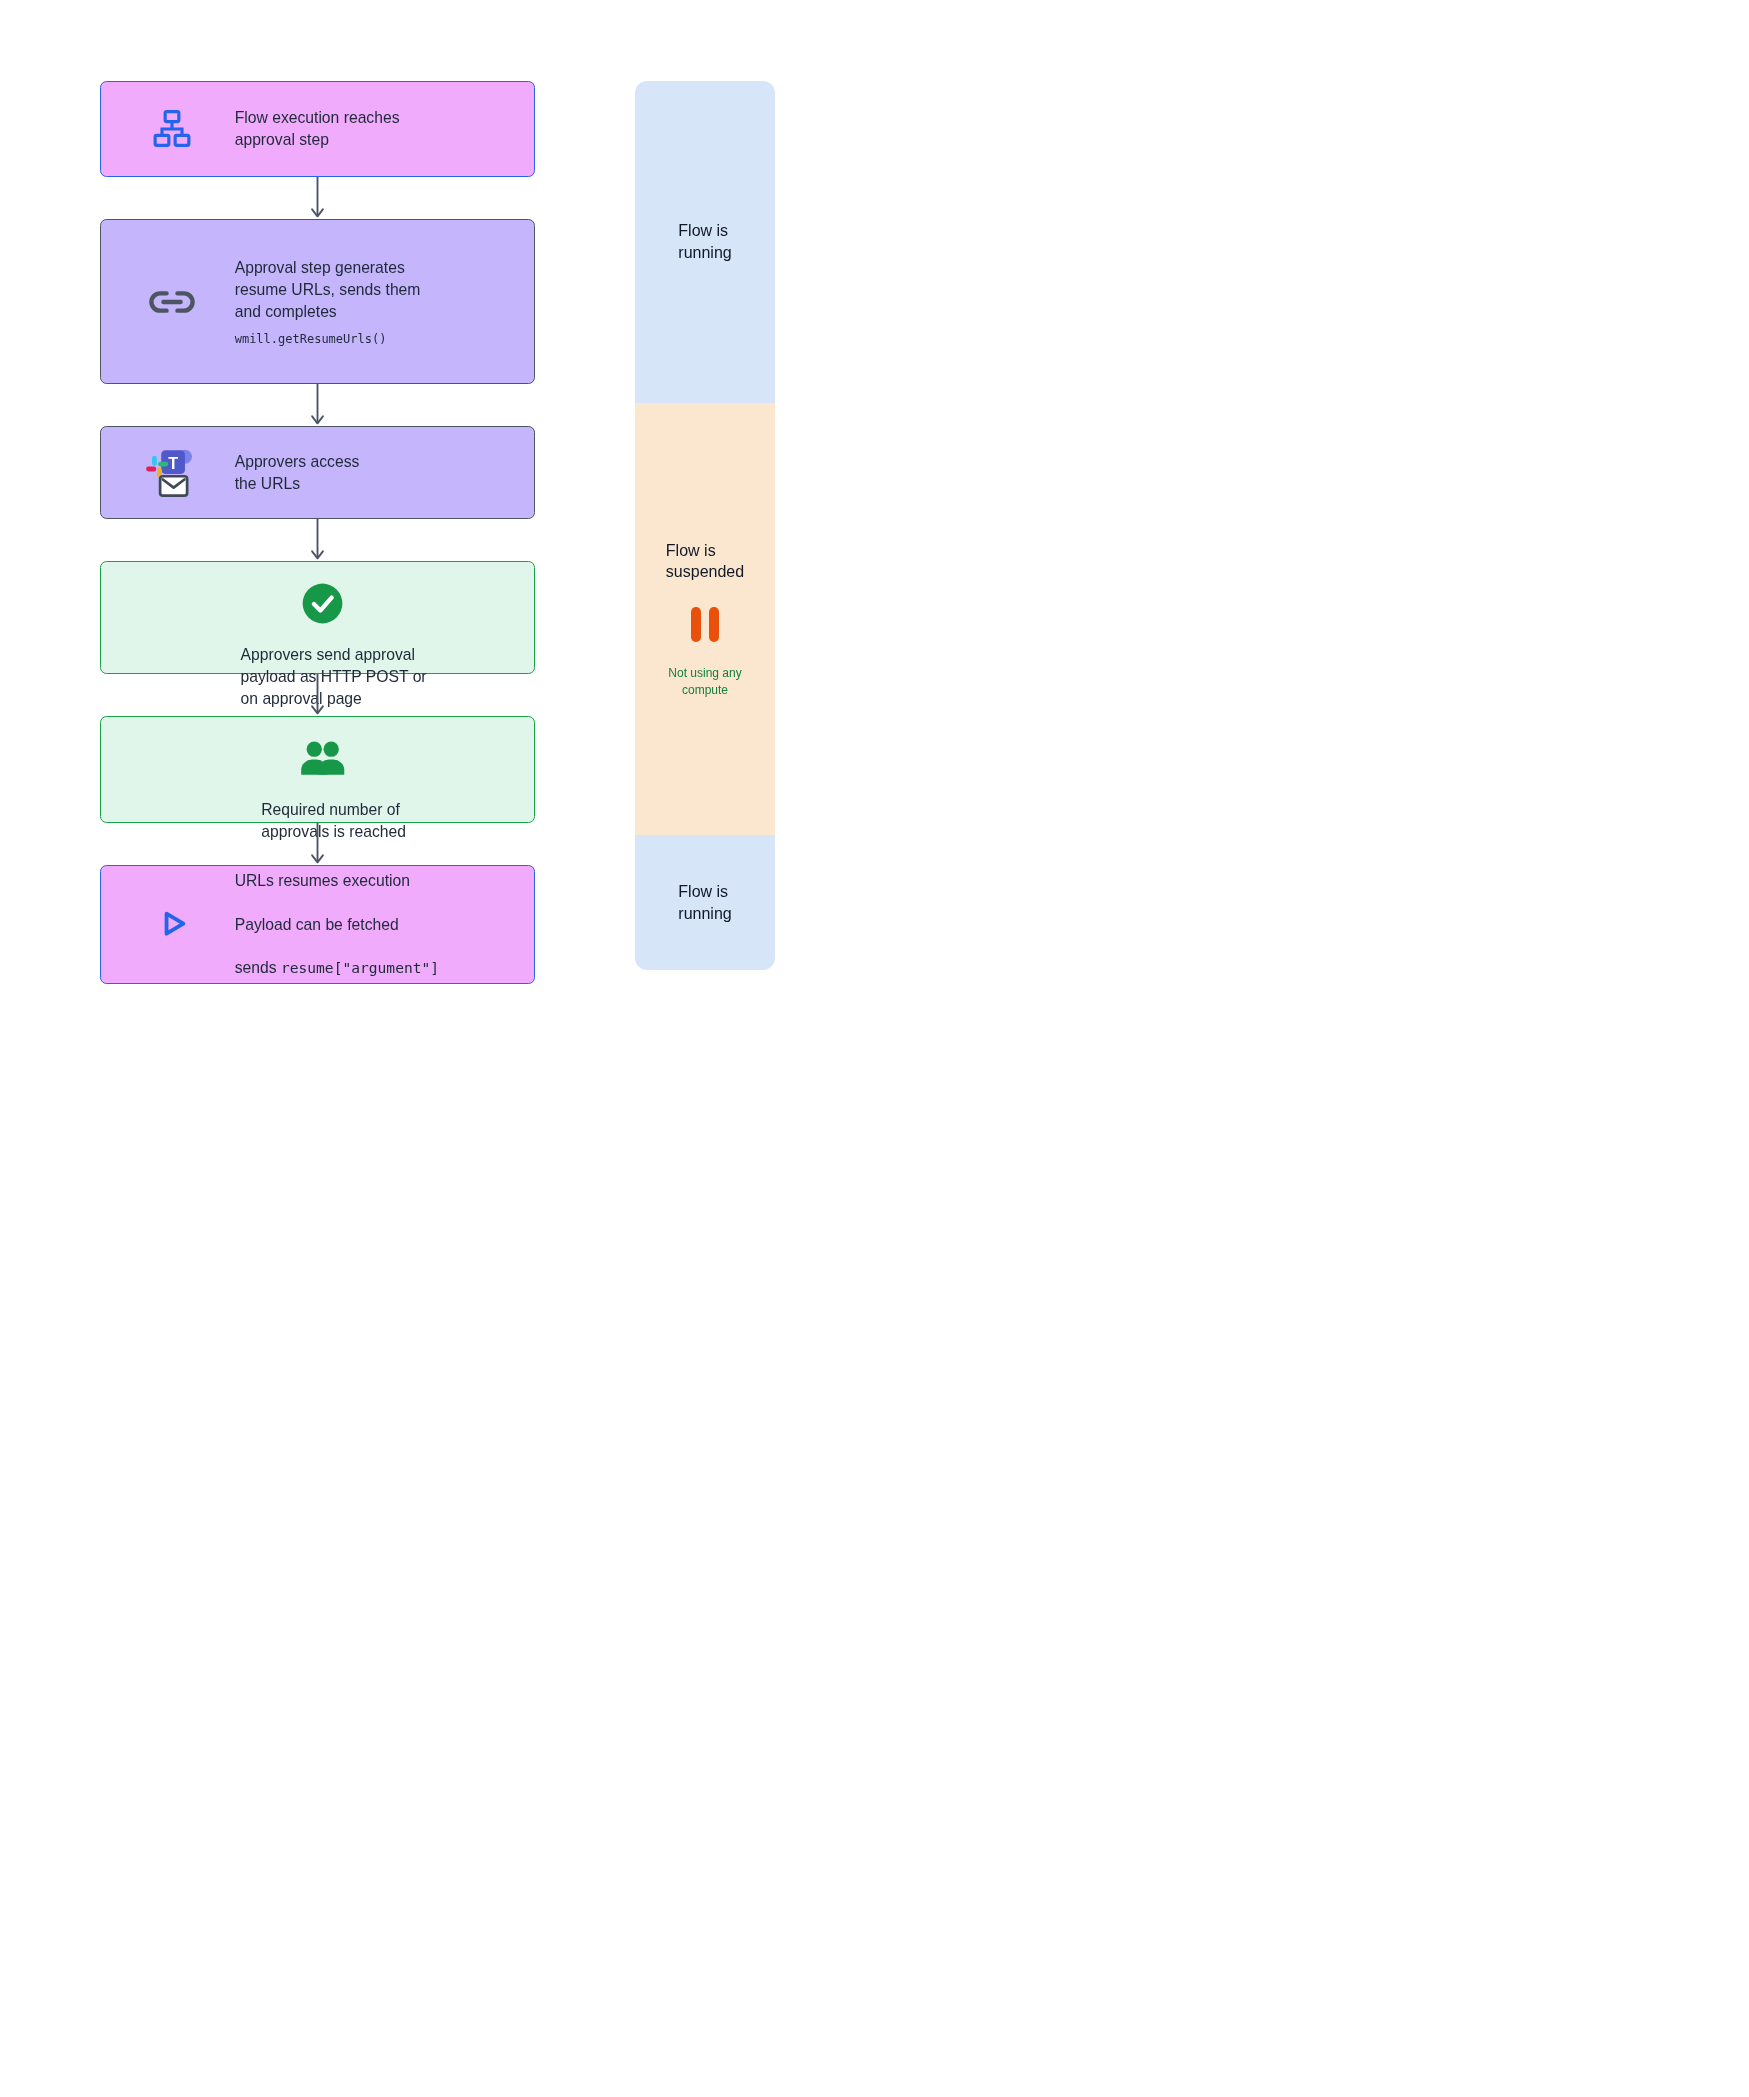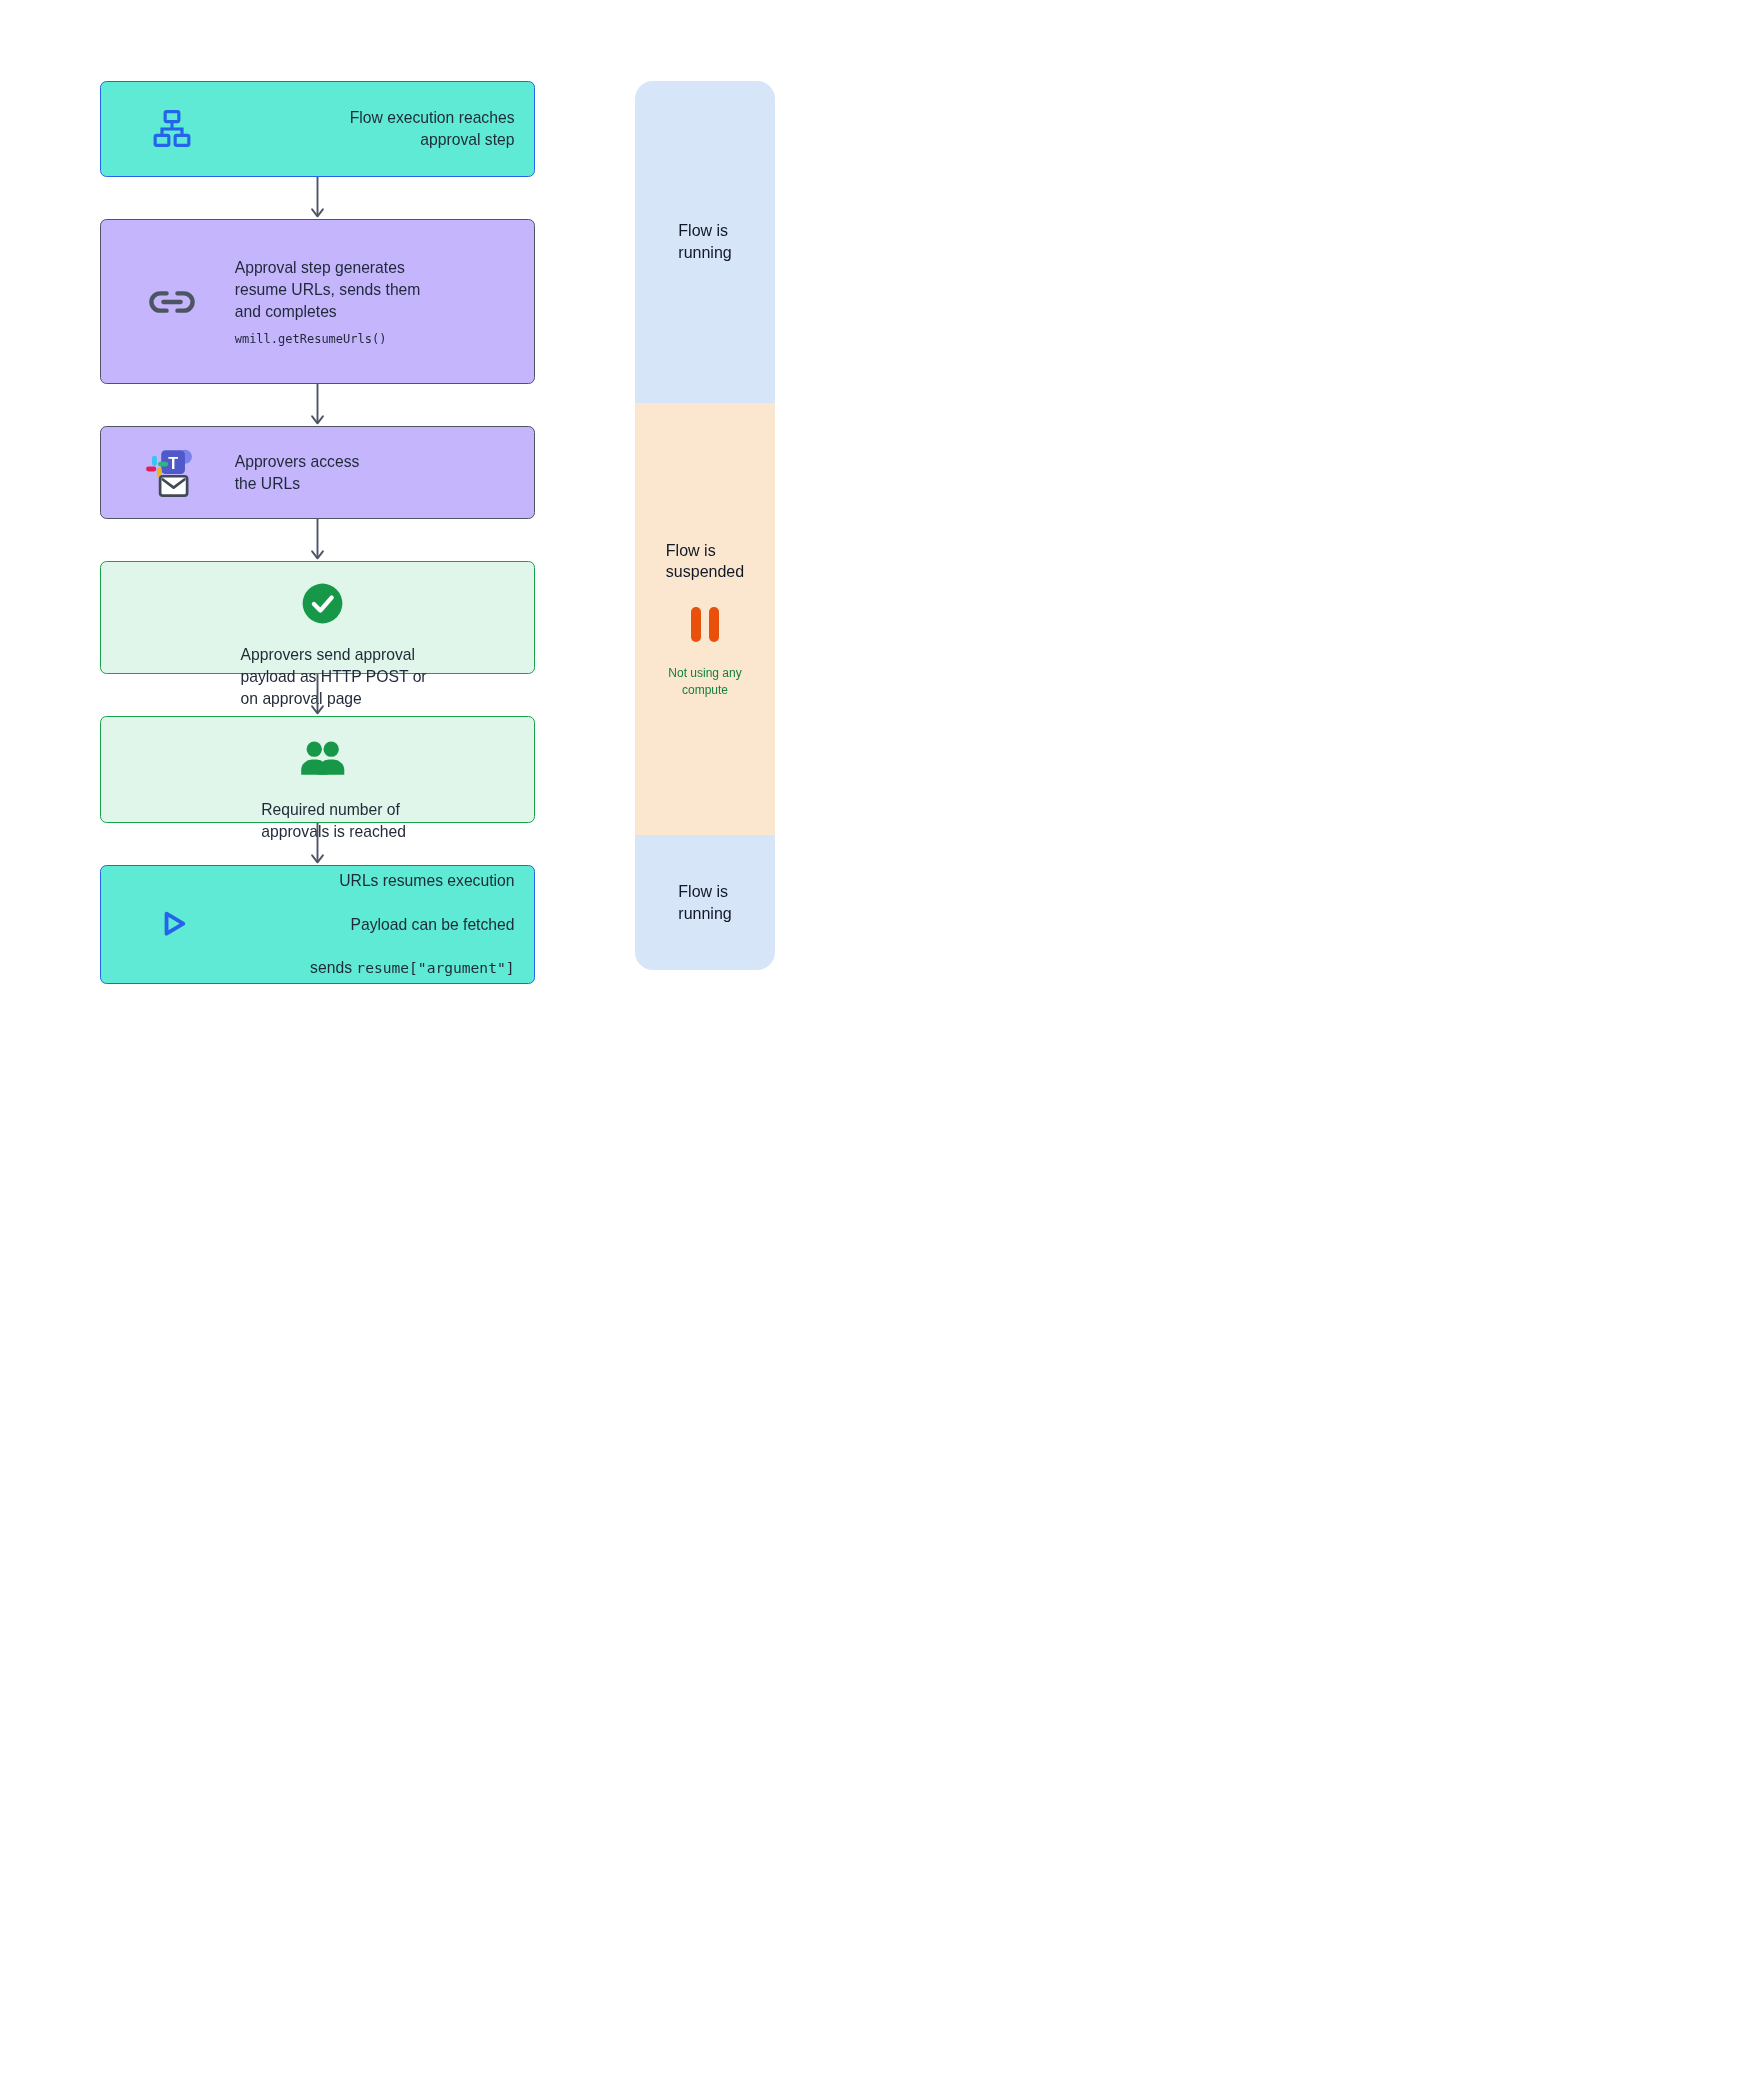--- a/index.html
+++ b/index.html
@@ -12,30 +12,30 @@
   .box{
     box-sizing:border-box;width:435px;display:flex;align-items:center;
     border-radius:6.5px;border:1.6px solid;padding:0 19.5px 0 30px;background:#fff;
   }
   .icon-wrap{flex:0 0 82px;display:flex;justify-content:center;align-items:center;}
   .content{margin-left:21.7px;flex:1;}
   .step-text{font-size:15.7px;line-height:1.4;color:#1f2937;white-space:pre-line;}
   .code-line{font-family:"DejaVu Sans Mono","Liberation Mono",monospace;font-size:12px;margin-top:9.7px;color:#1f2937;}
   .inline-code{font-family:"DejaVu Sans Mono","Liberation Mono",monospace;font-size:14.6px;}
   .line{display:block;}
-  .v-blue{background:#5eead4;border-color:#2563eb;text-align:right;}
+  .v-blue{background:#f0abfc;border-color:#2563eb;}
   .v-white{background:#c4b5fd;border-color:#4d5562;}
   .v-green{background:#e0f6ea;border-color:#16a34a;flex-direction:column;}
   .h1{height:96px}.h2{height:165px}.h3{height:93px}
   .h4{height:113px}.h5{height:107px}.h6{height:119px}
   .arrow{height:42px;display:flex;justify-content:center;align-items:center;}
   
   .status-col{
     position:absolute;left:635px;top:81px;width:140px;height:889px;
-    border-radius:18px;overflow:hidden;display:flex;flex-direction:column;
+    border-radius:12px;overflow:hidden;display:flex;flex-direction:column;
   }
   .sec{display:flex;flex-direction:column;align-items:center;justify-content:center;}
   .sec-blue{background:#d7e5f8;}
   .sec-orange{background:#fbe7d0;}
   .sec1{height:322px}.sec2{height:432px}.sec3{height:135px}
   .status-label{font-size:16px;line-height:1.35;color:#111827;white-space:pre-line;text-align:left;}
   .pause{display:flex;gap:8.7px;margin:24px 0 23px;}
   .pause span{width:9.2px;height:35px;border-radius:4.9px;background:#e8500c;display:block;}
   .status-note{font-size:12px;line-height:1.4;color:#15803d;text-align:center;white-space:pre-line;}
 </style>

